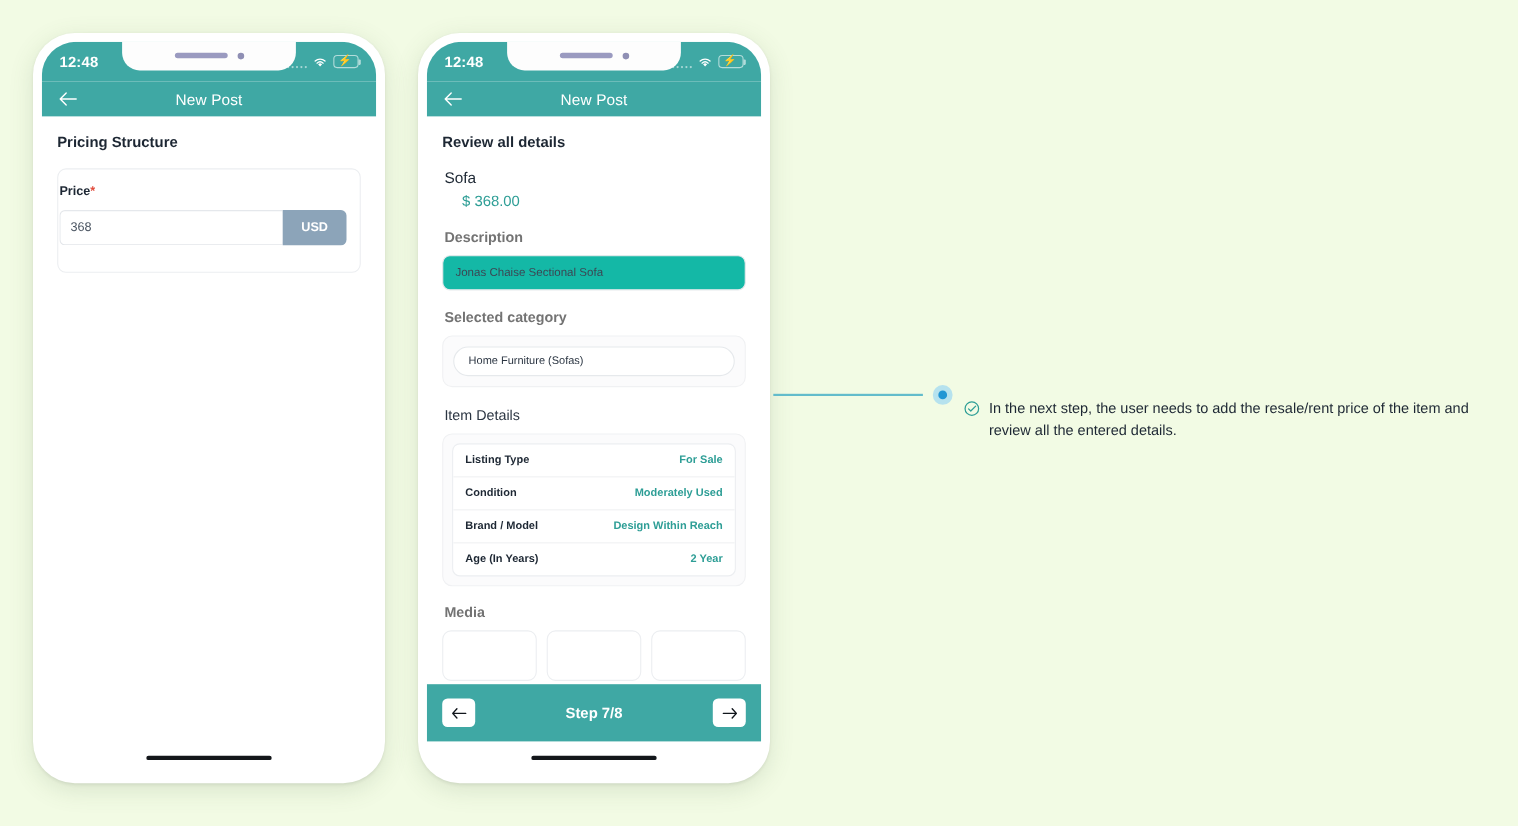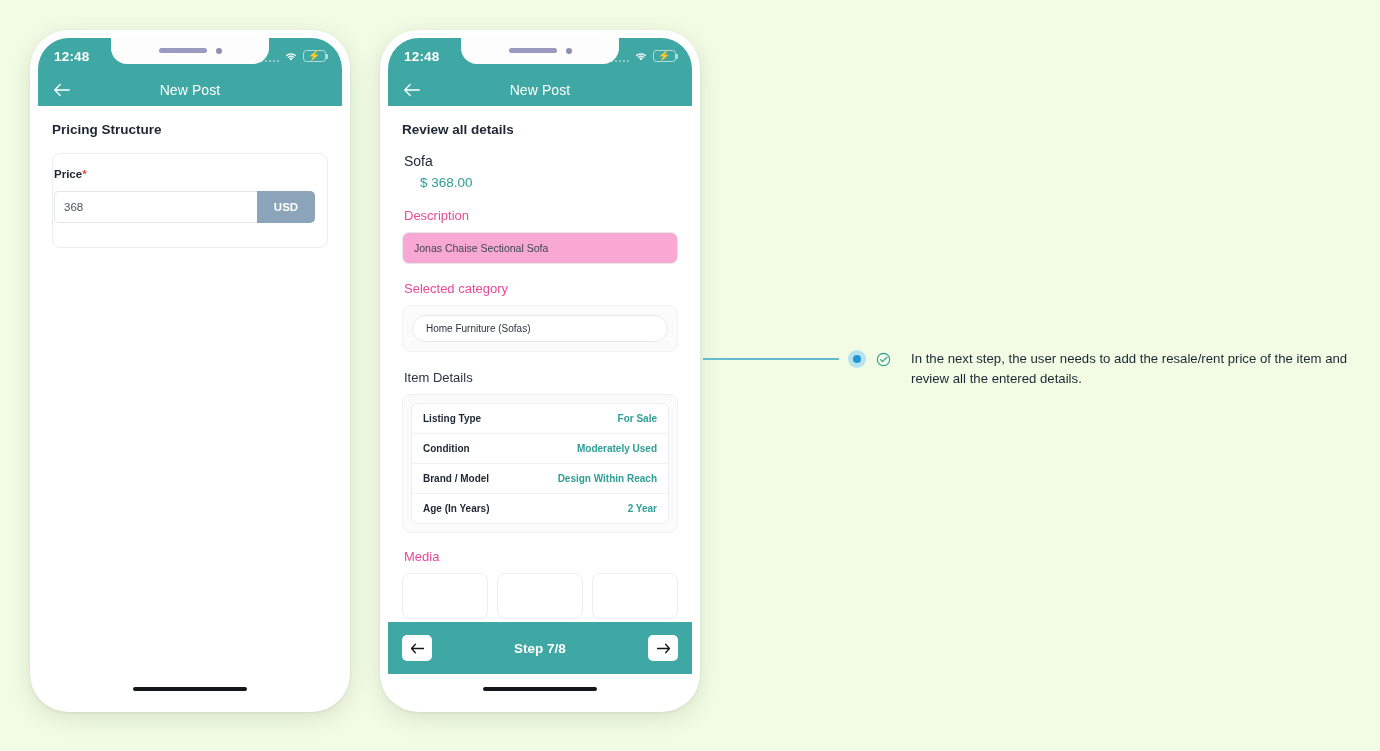--- a/index.html
+++ b/index.html
@@ -113,25 +113,25 @@
   .usd-btn {
     flex: 0 0 58px; background: #8ca4b9; color: #ffffff;
     border: none; border-radius: 0 5px 5px 0;
     font-family: "Liberation Sans", sans-serif; font-size: 11.5px; font-weight: 700;
     display: flex; align-items: center; justify-content: center; cursor: pointer;
   }
 
   
   .item-name { font-size: 14px; color: #1d2733; margin: 4px 0 6px 2px; }
   .item-price { font-size: 13.5px; color: #2e9e96; font-weight: 400; margin: 0 0 18px 18px; }
-  .sub-head { font-size: 13px; font-weight: 400; color: #ec4899; margin: 0 0 9px 2px; }
+  .sub-head { font-size: 13px; font-weight: 700; color: #737373; margin: 0 0 9px 2px; }
   .sub-head.light { font-weight: 400; color: #2b3542; }
 
   .desc-box {
-    border: 1px solid #e6e9ec; border-radius: 7px; background: #f9a8d4;
+    border: 1px solid #e6e9ec; border-radius: 7px; background: #14b8a6;
     padding: 9px 11px; font-size: 10.5px; color: #3c4754; margin-bottom: 17px;
   }
 
   .cat-outer {
     background: #fbfbfc; border: 1px solid #f0f1f3; border-radius: 9px;
     padding: 9px; margin-bottom: 18px;
   }
   .cat-pill {
     background: #fff; border: 1px solid #e6e9ec; border-radius: 16px;
     padding: 7px 13px; font-size: 10px; color: #2b3542;
@@ -182,22 +182,22 @@
     background: #63bccb;
   }
   .anno-dot {
     position: absolute; left: 848px; top: 350px;
     width: 18px; height: 18px; border-radius: 50%;
     background: #b6e2ee;
     display: flex; align-items: center; justify-content: center;
   }
   .anno-dot i { width: 8px; height: 8px; border-radius: 50%; background: #2196d4; display:block; }
   .anno-block {
-    position: absolute; left: 876px; top: 349px; width: 480px;
-    display: flex; gap: 20px;
+    position: absolute; left: 876px; top: 361px; width: 480px;
+    display: flex; gap: 8px;
   }
   .check-ic { flex: 0 0 auto; width: 15px; height: 15px; margin-top: 3px; }
   .anno-text {
     font-size: 13.2px; line-height: 20px; color: #1d2733;
   }
 </style>
 </head>
 <body>
 
 <div class="stage">

